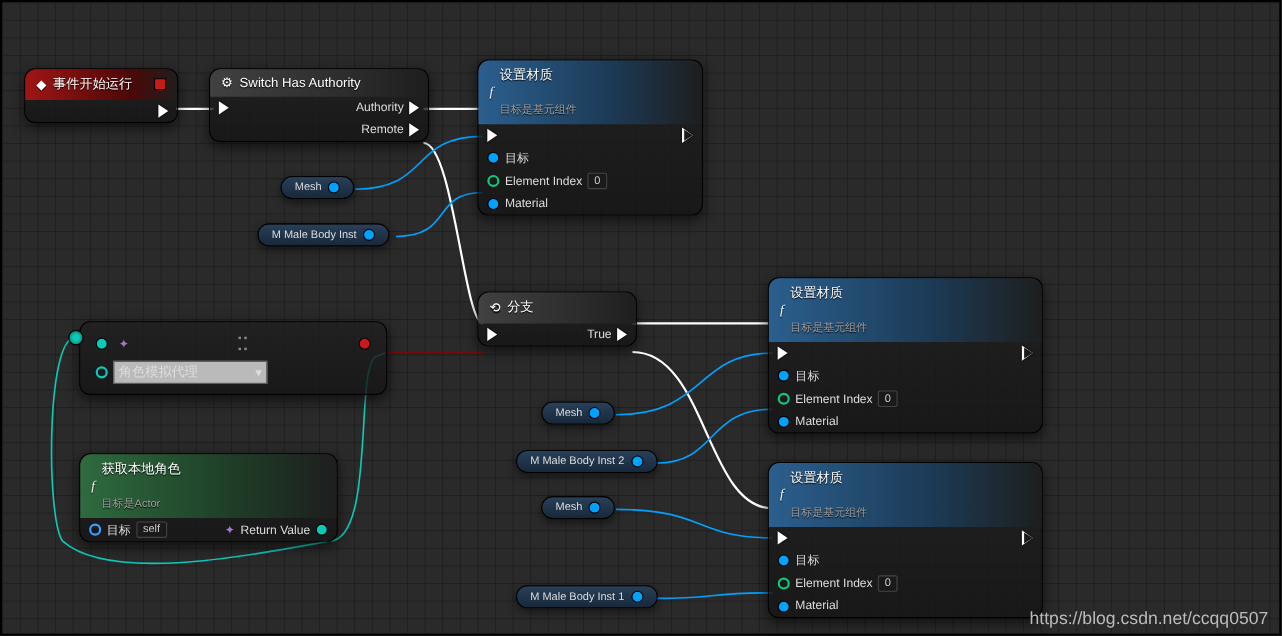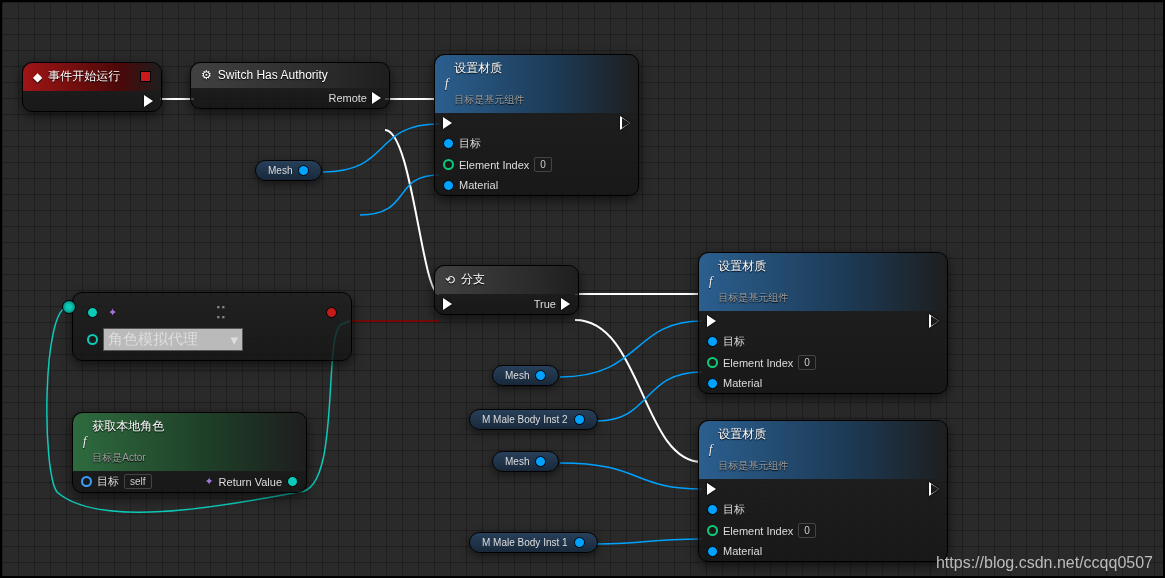--- a/index.html
+++ b/index.html
@@ -22,21 +22,21 @@
 .pin-blue{background:#00a2ff}
 .pin-green{background:#0dc97a;border:2px solid #0dc97a;background:transparent}
 .pin-red{background:#c71a1a}
 .pin-teal{background:#0dc9b8}
 .sq-red{width:11px;height:11px;background:#c71a1a;border:1px solid #000}
 .input-box{background:#1a1a1a;border:1px solid #444;color:#ccc;font-size:10px;padding:1px 5px;border-radius:2px}
 .var-pill{position:absolute;background:linear-gradient(#28405a,#18283a);border:1px solid #000;border-radius:14px;padding:4px 12px;font-size:10px;color:#ddd;display:flex;align-items:center;gap:6px;box-shadow:0 3px 8px rgba(0,0,0,.5)}
 .spread{display:flex;justify-content:space-between;align-items:center}
 svg.wires{position:absolute;inset:0;width:100%;height:100%;pointer-events:none}
 .knot{position:absolute;width:14px;height:14px;border-radius:50%;background:radial-gradient(circle,#0dc9b8 30%,#065 100%);border:1px solid #000}
-.select-box{background:#bababa;border:1px solid #555;font-size:15px;padding:1px 4px;width:140px;display:flex;justify-content:space-between;align-items:center}
+.select-box{background:#bababa;border:1px solid #555;font-size:12px;padding:1px 4px;width:140px;display:flex;justify-content:space-between;align-items:center}
 .watermark{position:absolute;bottom:4px;right:10px;color:#bbb;font-size:16px;z-index:50}
 .grip{width:20px;text-align:center;color:#888;font-size:9px;letter-spacing:2px}
 </style>
 </head>
 <body>
 
 <div class="canvas">
 
 <svg class="wires">
   <path d="M158 97 C175 97 175 97 192 97" stroke="#fff" stroke-width="2" fill="none"></path>
@@ -64,31 +64,42 @@
   <div class="body-row" style="justify-content:flex-end">
     <span class="pin-exec"></span>
   </div>
 </div>
 
 <div class="node" style="left:188px;top:60px;width:200px">
   <div class="node-header hdr-grey">
     <span>⚙</span>
     <span>Switch Has Authority</span>
   </div>
+  <div class="body-row spread">
+    <span class="pin-exec"></span>
+    <span style="display:flex;gap:5px;align-items:center">
+          <span>Authority</span>
+          <span class="pin-exec"></span>
+        </span>
+  </div>
   <div class="body-row" style="justify-content:flex-end">
     <span>Remote</span>
     <span class="pin-exec"></span>
   </div>
 </div>
 
 <div class="var-pill" style="left:253px;top:158px">
   <span>Mesh</span>
   <span class="pin pin-blue"></span>
 </div>
 
+<div class="var-pill" style="left:232px;top:201px">
+  <span>M Male Body Inst</span>
+  <span class="pin pin-blue"></span>
+</div>
 
 <div class="node" style="left:432px;top:52px;width:205px">
   <div class="node-header hdr-blue">
     <span style="font-style:italic;font-family:serif">f</span>
     <div>
           <div>设置材质</div>
           <div class="node-sub">目标是基元组件</div>
         </div>
   </div>
   <div class="body-row spread">

